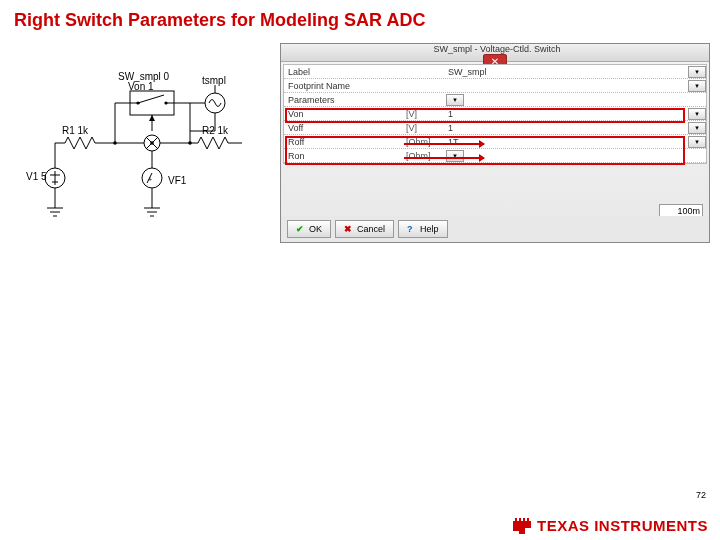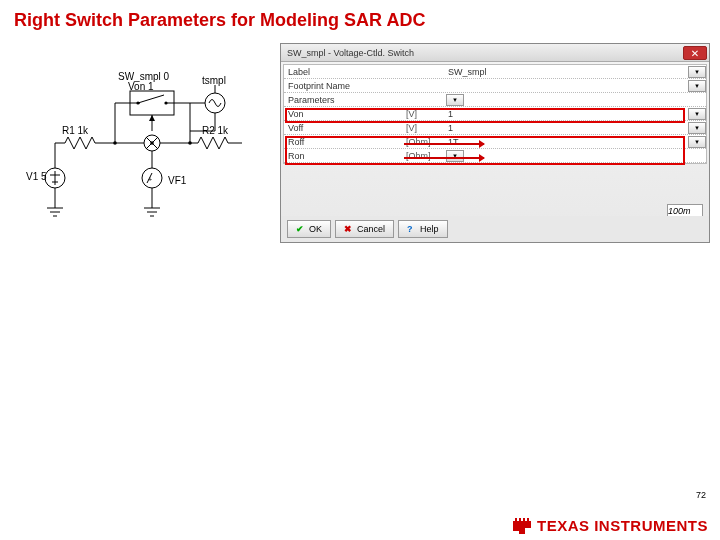--- a/index.html
+++ b/index.html
@@ -2,21 +2,21 @@
 <html><head>
 <meta charset="utf-8">
 <style>
   * { box-sizing: border-box; margin: 0; padding: 0; }
   body { width: 720px; height: 540px; background: #fff; font-family: Arial, sans-serif; position: relative; overflow: hidden; }
   .title { color: #c00; font-size: 18px; font-weight: bold; padding: 10px 14px 12px; }
   .content { display: flex; padding: 0 10px; gap: 10px; }
   .schematic { width: 260px; height: 200px; position: relative; font-size: 10px; font-family: Arial; }
   .sch-label { position: absolute; font-size: 10px; }
   .dialog { flex: 1; border: 1px solid #888; background: linear-gradient(#f4f4f4,#e8e8e8); font-size: 9px; position: relative; }
-  .titlebar { display:flex; background: linear-gradient(#f0f0f0,#d8d8d8); border-bottom:1px solid #aaa; height:18px; align-items:center; padding:0 2px; }
+  .titlebar { display:flex; background: linear-gradient(#f0f0f0,#d8d8d8); border-bottom:1px solid #aaa; height:18px; align-items:center; padding:0 2px;flex-direction:column; }
   .titlebar-text { flex:1; font-size:9px; color:#333; padding-left:4px; }
   .closebtn { width:24px; height:14px; background:#c43030; color:#fff; text-align:center; line-height:13px; font-size:10px; border:1px solid #922; border-radius:2px; }
   .dlg-body { background:#fff; margin:2px; border:1px solid #bbb; padding:0; }
   .row { display:flex; border-bottom:1px dotted #bbb; min-height:14px; align-items:center; }
   .cell-l { width:120px; padding:0 4px; color:#333; }
   .cell-unit { width:40px; padding:0 2px; color:#555; }
   .cell-v { flex:1; padding:0 4px; color:#333; position:relative; }
   .dd { width:18px; height:12px; border:1px solid #999; background:linear-gradient(#fff,#ddd); display:inline-flex; align-items:center; justify-content:center; font-size:7px; margin-left:2px; }
   .highlight { position:absolute; border:2px solid #d00; }
   .buttons { display:flex; gap:4px; padding:4px 6px; background:#e8e8e8; }
@@ -24,21 +24,21 @@
   .btn-icon { width:10px; height:10px; display:inline-block; }
   .chk { color:#0a0; font-weight:bold; }
   .x { color:#c00; font-weight:bold; }
   .q { color:#06c; font-weight:bold; }
   .footer { position:absolute; bottom:6px; right:12px; display:flex; align-items:center; gap:6px; }
   .ti-logo { display:flex; align-items:center; gap:4px; }
   .ti-chip { width:22px; height:16px; }
   .ti-text { color:#c00; font-size:15px; font-weight:bold; letter-spacing:0.5px; }
   .pagenum { position:absolute; right:14px; bottom:40px; font-size:9px; }
   .bottom-val { position:absolute; right:6px; bottom:24px; }
-  .bottom-val input { width:36px; height:14px; font-size:9px; border:1px solid #999; text-align:left; padding-right:2px;font-style:italic; }
+  .bottom-val input { width:44px; height:14px; font-size:9px; border:1px solid #999; text-align:right; padding-right:2px; }
   .arrow { position:absolute; height:2px; background:#c00; }
   .arrow::after { content:''; position:absolute; right:-1px; top:-3px; border-left:6px solid #c00; border-top:4px solid transparent; border-bottom:4px solid transparent; }
   svg { overflow: visible; }
 </style>
 </head>
 <body>
 
 <div class="title">Right Switch Parameters for Modeling SAR ADC</div>
 
 <div class="content">

